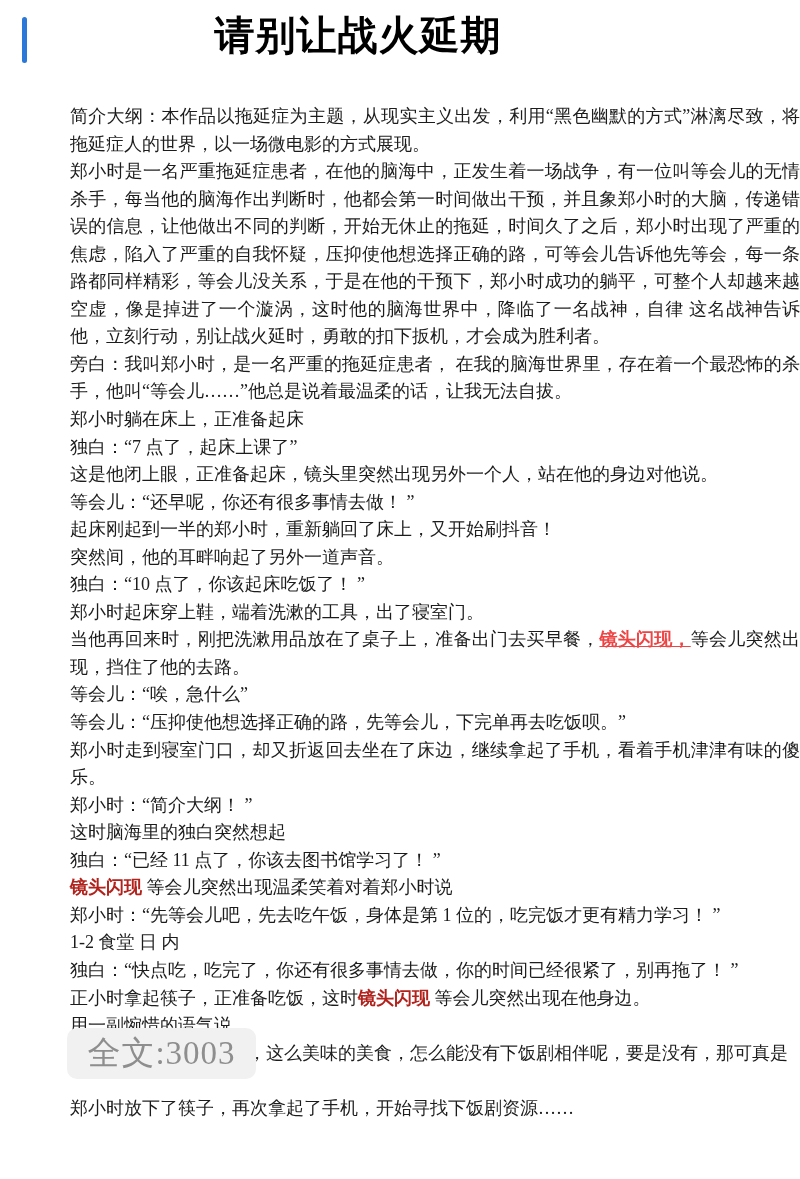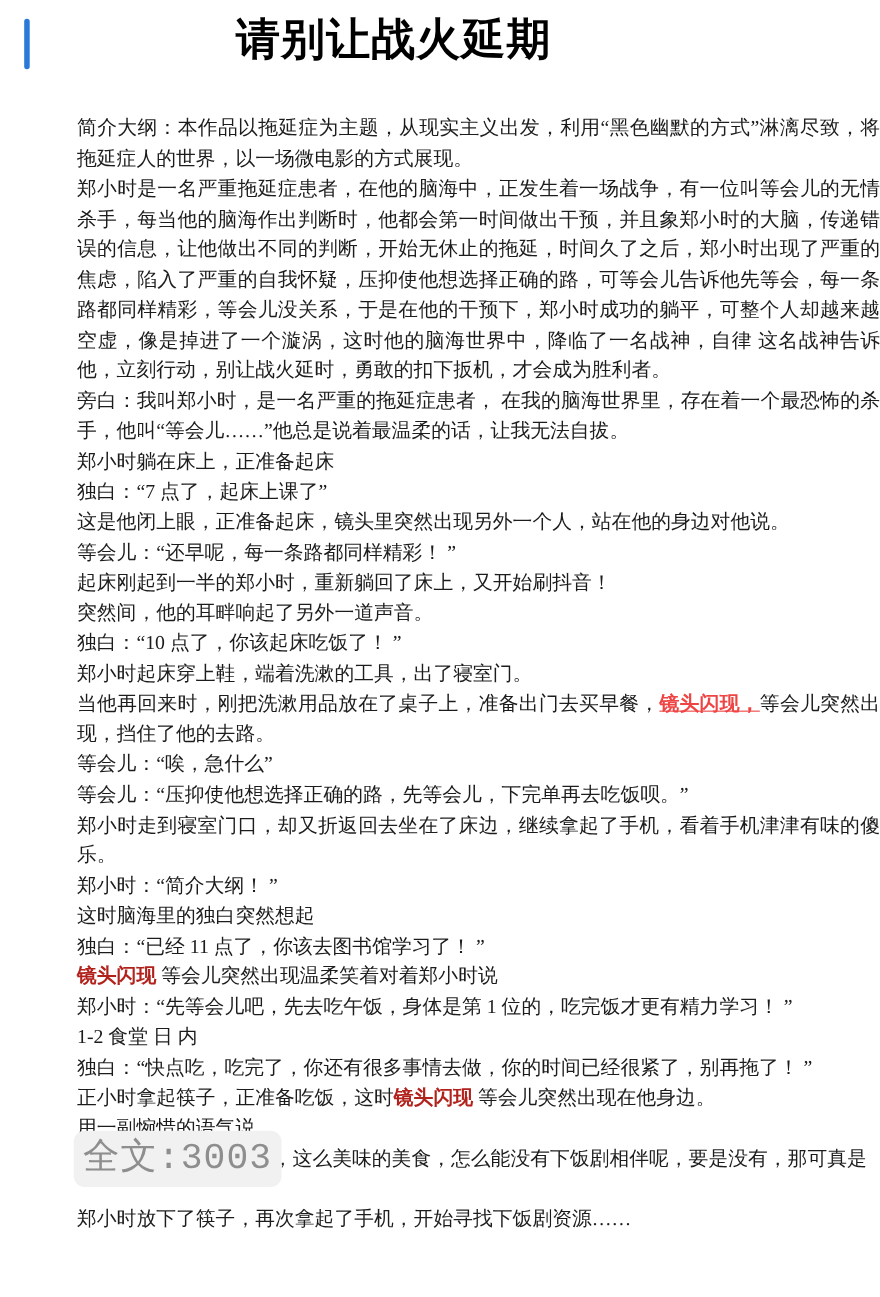--- a/index.html
+++ b/index.html
@@ -66,37 +66,37 @@
     width: 189px;
     height: 51px;
     background: #f1f1f1;
     color: #8e8e8e;
     font-size: 33px;
     line-height: 51px;
     text-align: center;
     text-indent: 0;
     letter-spacing: 1px;
     border-radius: 10px;
-    font-family: Liberation Mono, monospace;
+    font-family: Liberation Serif, serif;
   }
 </style>
 </head>
 <body>
 
 <div class="page" style="background: rgb(255, 255, 255);">
   <div class="accent-bar" style="background: rgb(42, 120, 215);"></div>
   <h1 class="doc-title">请别让战火延期</h1>
   <div class="script-body" id="script-body" style="color: rgb(28, 28, 28);">
       <p><span>简介大纲：本作品以拖延症为主题，从现实主义出发，利用“黑色幽默的方式”淋漓尽致，将拖延症人的世界，以一场微电影的方式展现。</span></p>
       <p><span>郑小时是一名严重拖延症患者，在他的脑海中，正发生着一场战争，有一位叫等会儿的无情杀手，每当他的脑海作出判断时，他都会第一时间做出干预，并且象郑小时的大脑，传递错误的信息，让他做出不同的判断，开始无休止的拖延，时间久了之后，郑小时出现了严重的焦虑，陷入了严重的自我怀疑，压抑使他想选择正确的路，可等会儿告诉他先等会，每一条路都同样精彩，等会儿没关系，于是在他的干预下，郑小时成功的躺平，可整个人却越来越空虚，像是掉进了一个漩涡，这时他的脑海世界中，降临了一名战神，自律 这名战神告诉他，立刻行动，别让战火延时，勇敢的扣下扳机，才会成为胜利者。</span></p>
       <p><span>旁白：我叫郑小时，是一名严重的拖延症患者， 在我的脑海世界里，存在着一个最恐怖的杀手，他叫“等会儿……”他总是说着最温柔的话，让我无法自拔。</span></p>
       <p><span>郑小时躺在床上，正准备起床</span></p>
       <p><span>独白：“7 点了，起床上课了”</span></p>
       <p><span>这是他闭上眼，正准备起床，镜头里突然出现另外一个人，站在他的身边对他说。</span></p>
-      <p><span>等会儿：“还早呢，每一条路都同样精彩！ ”</span></p>
+      <p><span>等会儿：“还早呢，你还有很多事情去做！ ”</span></p>
       <p><span>起床刚起到一半的郑小时，重新躺回了床上，又开始刷抖音！</span></p>
       <p><span>突然间，他的耳畔响起了另外一道声音。</span></p>
       <p><span>独白：“10 点了，你该起床吃饭了！ ”</span></p>
       <p><span>郑小时起床穿上鞋，端着洗漱的工具，出了寝室门。</span></p>
       <p><span>当他再回来时，刚把洗漱用品放在了桌子上，准备出门去买早餐，</span><span class="red-cue" style="color: #ef4444; text-decoration: underline;">镜头闪现，</span><span>等会儿突然出现，挡住了他的去路。</span></p>
       <p><span>等会儿：“唉，急什么”</span></p>
       <p><span>等会儿：“压抑使他想选择正确的路，先等会儿，下完单再去吃饭呗。”</span></p>
       <p><span>郑小时走到寝室门口，却又折返回去坐在了床边，继续拿起了手机，看着手机津津有味的傻乐。</span></p>
       <p><span>郑小时：“简介大纲！ ”</span></p>
       <p><span>这时脑海里的独白突然想起</span></p>

